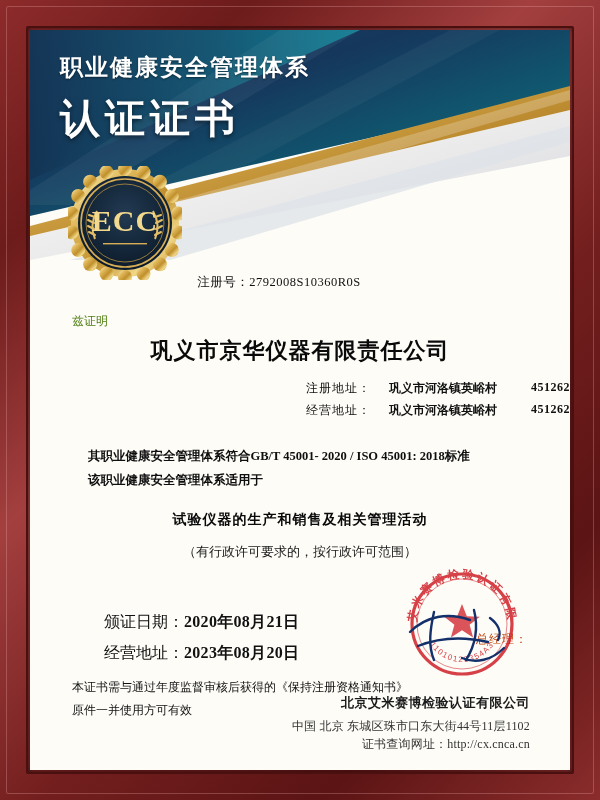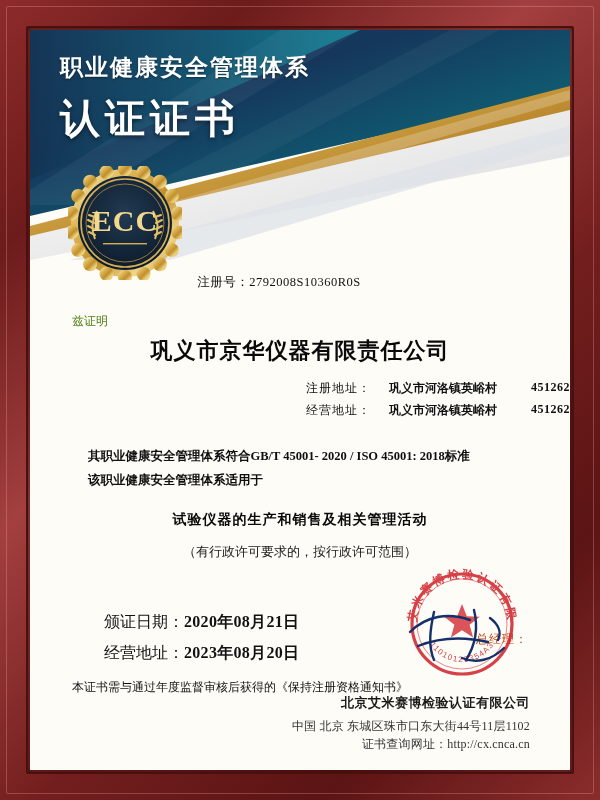--- a/index.html
+++ b/index.html
@@ -431,20 +431,21 @@
           <path d="M 14 44 C 34 36, 58 34, 84 40"></path>
           <path d="M 70 8 C 74 24, 72 42, 62 58"></path>
           <path d="M 58 56 C 72 62, 88 58, 100 46"></path>
           <path d="M 86 16 C 94 22, 98 30, 94 38"></path>
         </g>
       </svg>
     </div>
 
     <div class="notice">
       <div>本证书需与通过年度监督审核后获得的《保持注册资格通知书》</div>
+      <div>原件一并使用方可有效</div>
     </div>
 
     <div class="footer">
       <div class="footer-org">北京艾米赛博检验认证有限公司</div>
       <div class="footer-line">中国  北京  东城区珠市口东大街44号11层1102</div>
       <div class="footer-line">证书查询网址：http://cx.cnca.cn</div>
     </div>
 
   </div>
 </div>

